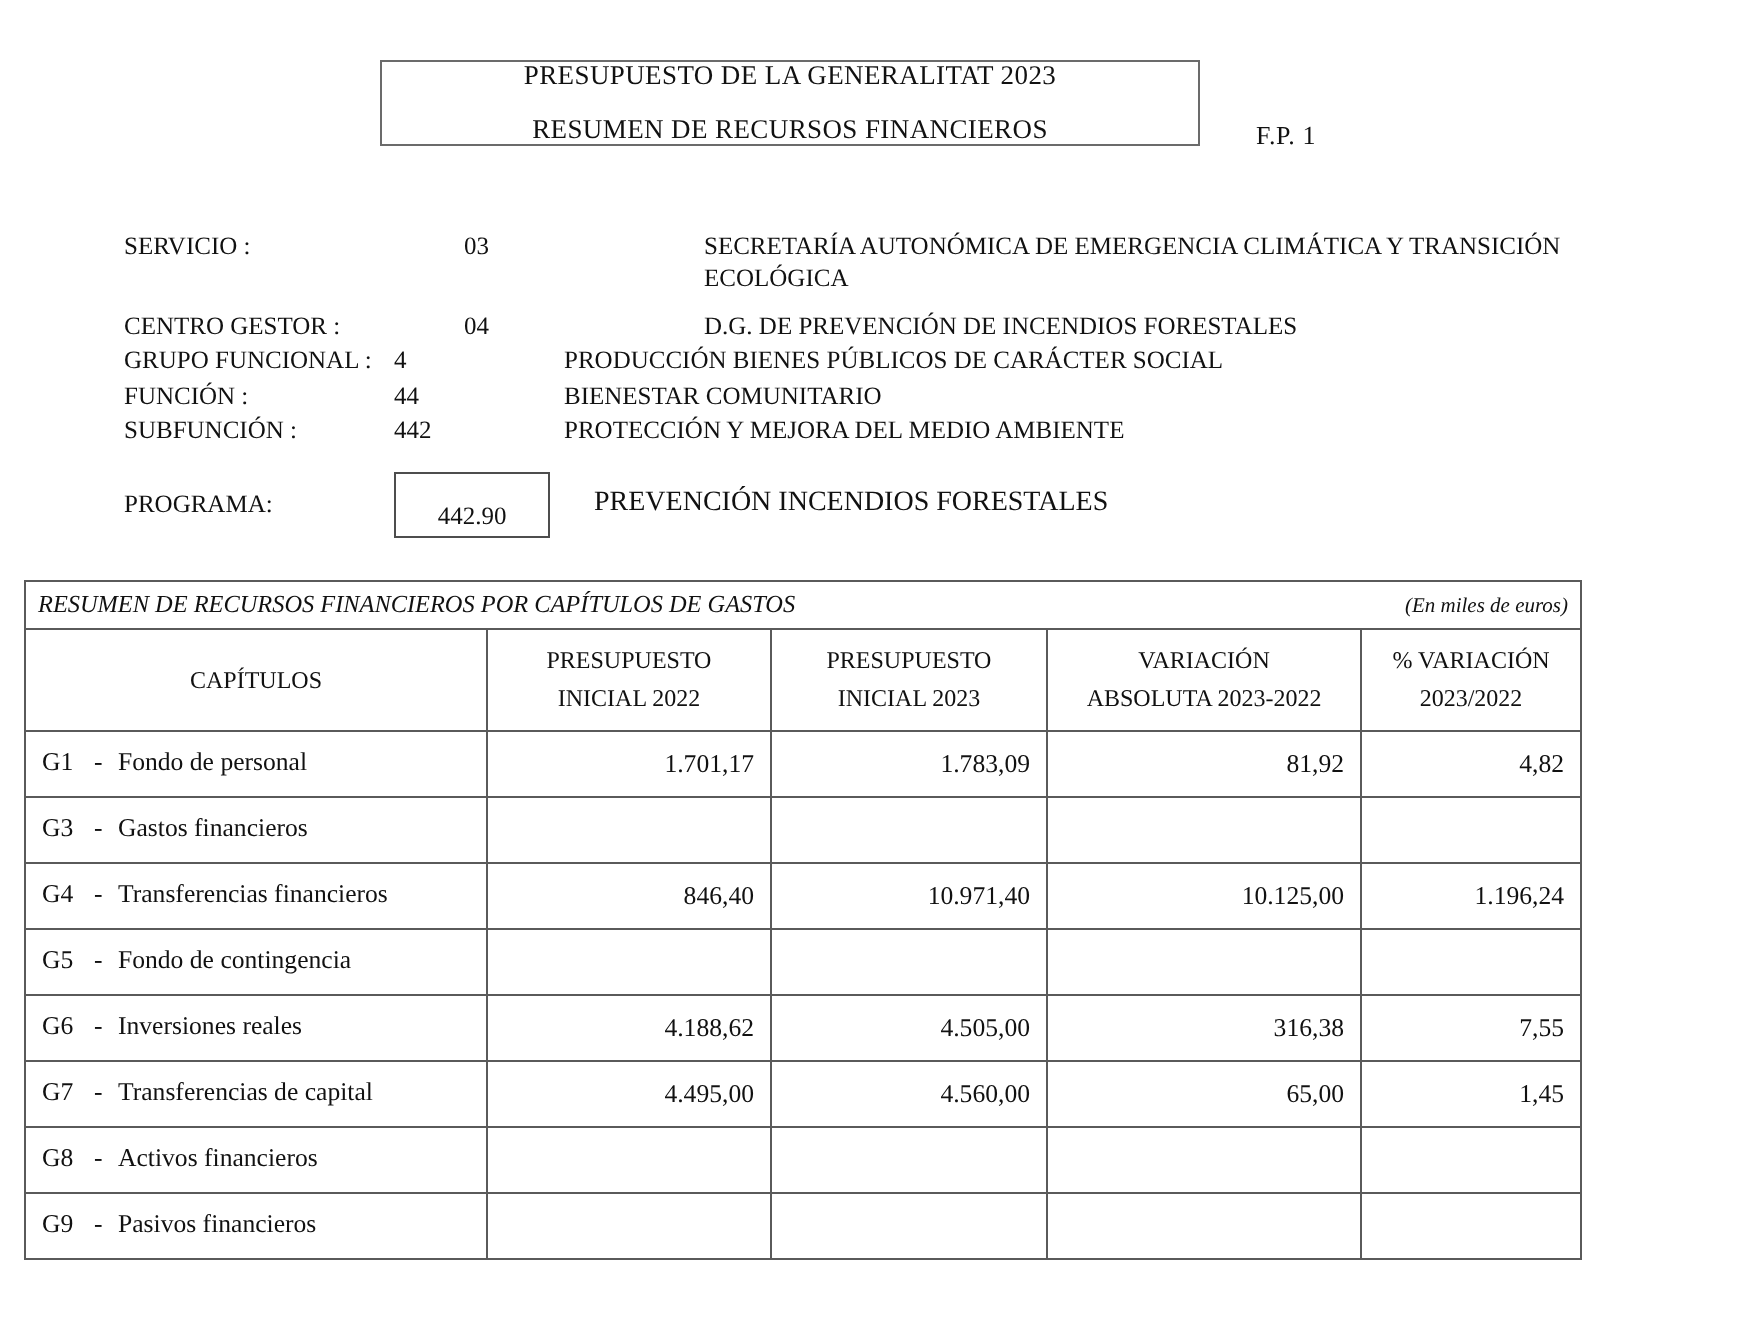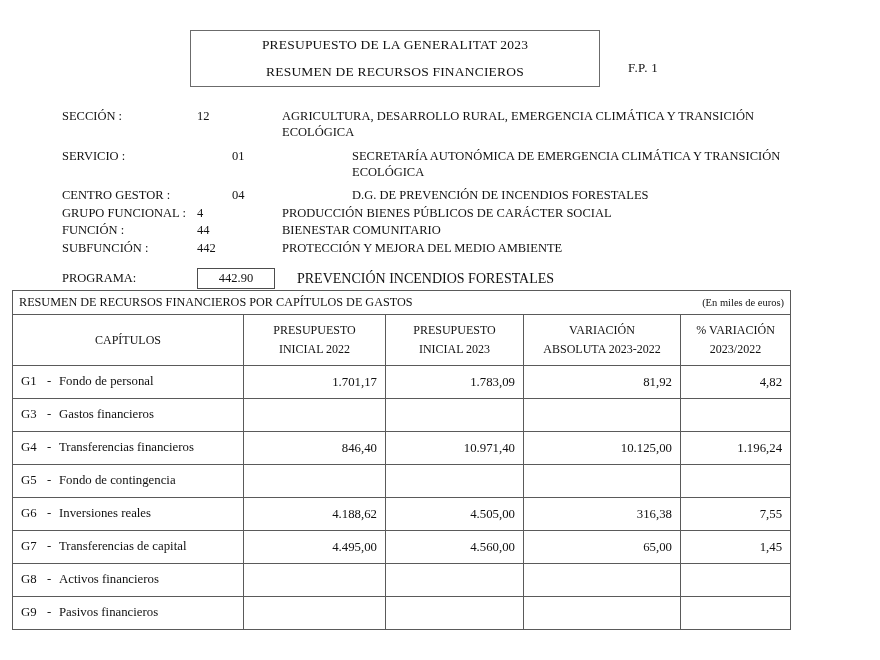--- a/index.html
+++ b/index.html
@@ -15,27 +15,27 @@
     overflow: hidden;
     position: relative;
   }
 
   
   .title-box {
     position: absolute;
     left: 190px;
     top: 30px;
     width: 410px;
-    height: 57px;
+    height: 43px;
     border: 1px solid #6b6b6b;
     box-sizing: border-box;
     display: flex;
     flex-direction: column;
     align-items: center;
-    justify-content: center;
+    justify-content: space-between;
   }
   .title-line {
     font-size: 13.5px;
     letter-spacing: 0.2px;
     text-align: center;
     line-height: 1.1;
   }
   .title-line.first { margin-bottom: 12px; }
 
   .fp-label {
@@ -88,21 +88,21 @@
   .programa-label {
     width: 135px;
     flex: 0 0 135px;
     font-size: 12.5px;
   }
   .programa-box {
     width: 78px;
     flex: 0 0 78px;
     border: 1px solid #4d4d4d;
     box-sizing: border-box;
-    padding: 2px 0 2px 0;
+    padding: 14px 0 2px 0;
     text-align: center;
     font-size: 12.5px;
     margin-right: 22px;
   }
   .programa-desc {
     font-size: 14px;
   }
 
   
   .table-wrap {
@@ -123,20 +123,21 @@
     font-weight: normal;
     vertical-align: middle;
   }
 
   
   .banner-cell {
     height: 20px;
     padding: 1px 6px 2px 6px !important;
     font-size: 12.2px;
     position: relative;
+    font-style: italic;
   }
   .banner-inner {
     display: flex;
     justify-content: space-between;
     align-items: baseline;
   }
   .banner-note {
     font-size: 10.5px;
   }
 
@@ -180,29 +181,24 @@
 <body>
 
 <div class="title-box">
   <div class="title-line first">PRESUPUESTO DE LA GENERALITAT 2023</div>
   <div class="title-line">RESUMEN DE RECURSOS FINANCIEROS</div>
 </div>
 <div class="fp-label">F.P. 1</div>
 
 <div class="meta">
 
-  <div class="meta-row">
-    <div class="meta-label">SECCIÓN :</div>
-    <div class="meta-code">12</div>
-    <div class="meta-desc">AGRICULTURA, DESARROLLO RURAL, EMERGENCIA CLIMÁTICA Y TRANSICIÓN ECOLÓGICA</div>
-  </div>
 
   <div class="meta-row spaced-top">
     <div class="meta-label">SERVICIO :</div>
-    <div class="meta-code">01</div>
+    <div class="meta-code">03</div>
     <div class="meta-desc">SECRETARÍA AUTONÓMICA DE EMERGENCIA CLIMÁTICA Y TRANSICIÓN ECOLÓGICA</div>
   </div>
 
   <div class="meta-row spaced-top tight">
     <div class="meta-label">CENTRO GESTOR :</div>
     <div class="meta-code">04</div>
     <div class="meta-desc">D.G. DE PREVENCIÓN DE INCENDIOS FORESTALES</div>
   </div>
 
   <div class="meta-row tight">

